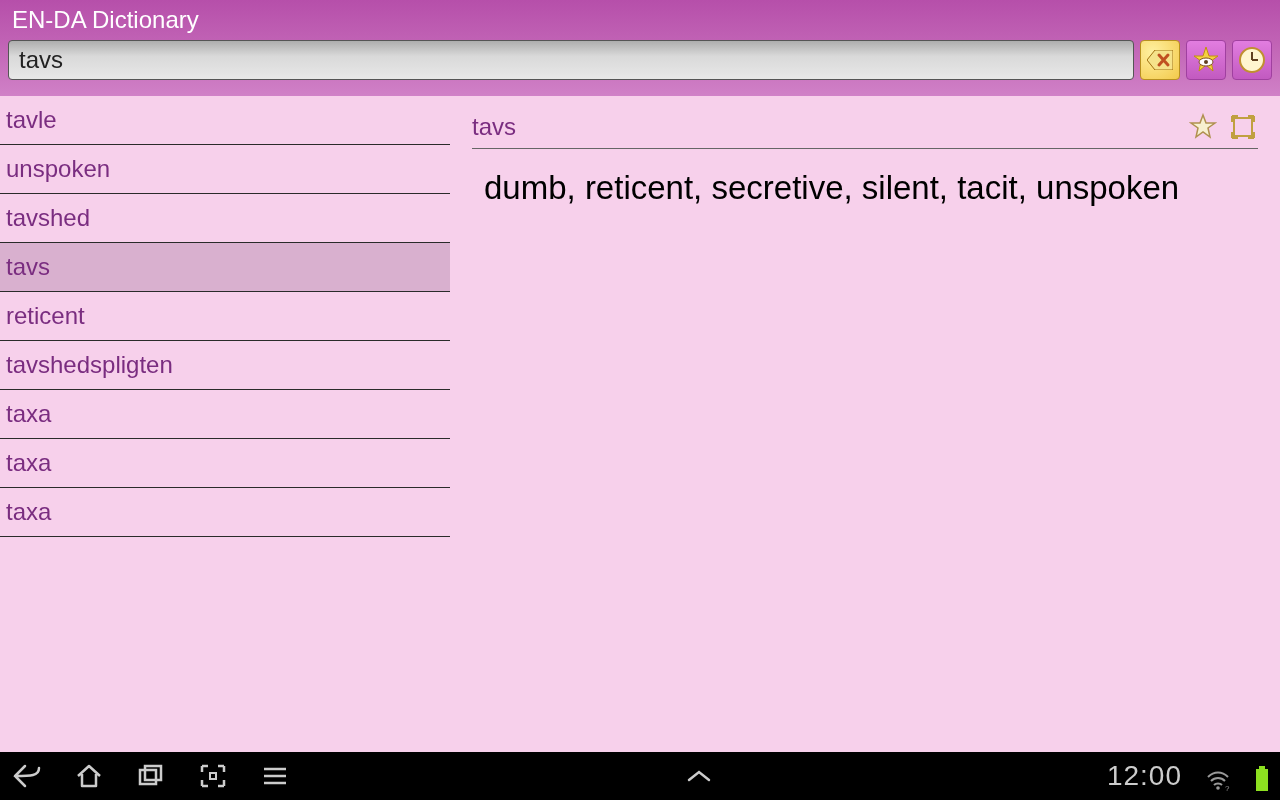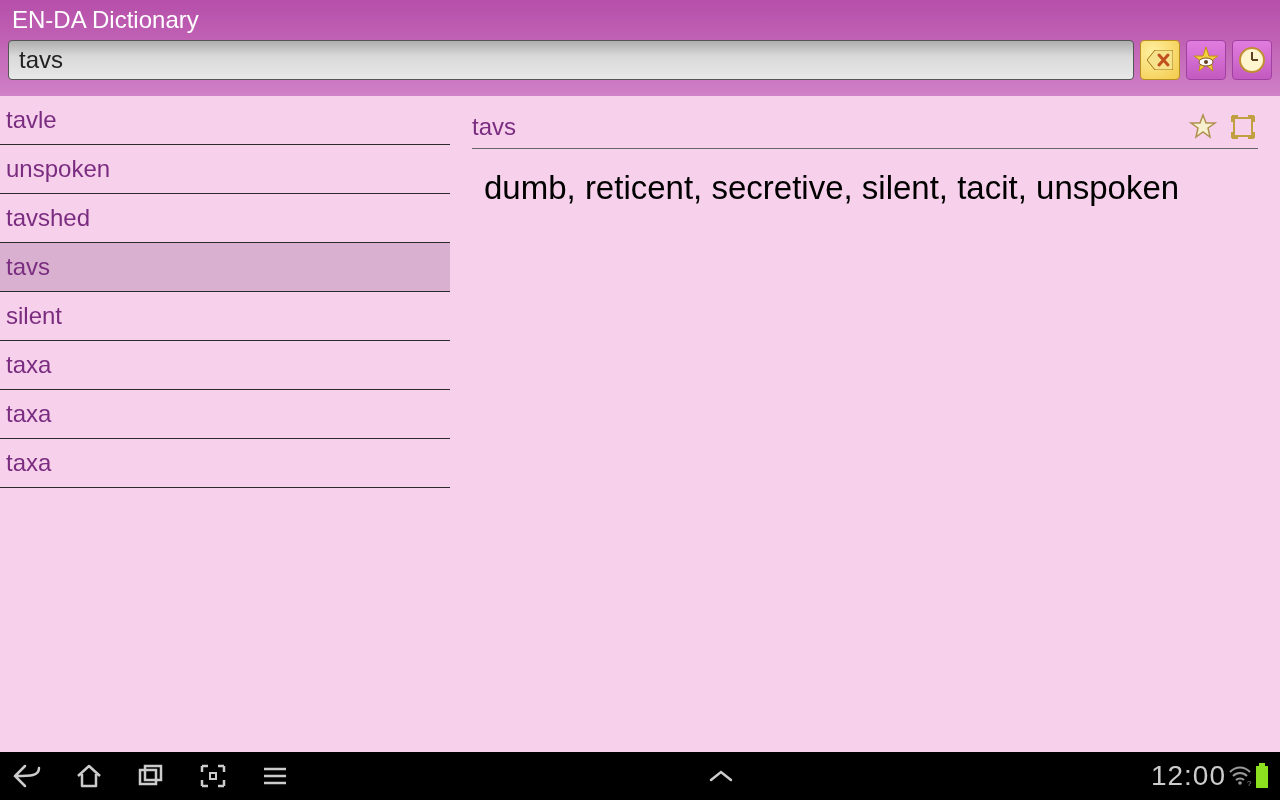--- a/index.html
+++ b/index.html
@@ -51,21 +51,21 @@
   .mini-icon { width:30px; height:30px; display:flex; align-items:center; justify-content:center; cursor:pointer;}
   .definition { font-size:33px; color:#000; padding-left: 12px;}
 
   
   .navbar {
     height: 48px; background: #000; display:flex; align-items:center; padding:0 10px; gap:28px;
     color:#ddd;
   }
   .nav-spacer { flex:1; display:flex; justify-content:center; }
   .nav-icon { width:34px; height:34px; display:flex; align-items:center; justify-content:center; cursor:pointer;}
-  .nav-right { display:flex; align-items:center; gap:2px; }
+  .nav-right { display:flex; align-items:flex-end; gap:24px; }
   .clock { color:#ccc; font-size:28px; font-weight:300; letter-spacing:1px;}
   svg { display:block; }
 </style>
 </head>
 <body>
 
 <div class="header">
   <div class="app-title">EN-DA Dictionary</div>
   <div class="search-row">
     <input class="search-input" type="text" value="tavs" style="">
@@ -97,21 +97,22 @@
     </button>
   </div>
 </div>
 
 <div class="main">
   <div class="sidebar" id="sidebar">
       <div class="word-item">tavle</div>
       <div class="word-item">unspoken</div>
       <div class="word-item">tavshed</div>
       <div class="word-item selected">tavs</div>
-      <div class="word-item">silent</div>
+      <div class="word-item">reticent</div>
+      <div class="word-item">tavshedspligten</div>
       <div class="word-item">taxa</div>
       <div class="word-item">taxa</div>
       <div class="word-item">taxa</div>
     </div>
   <div class="content">
     <div class="entry-row">
       <div class="entry-word">tavs</div>
       <div class="entry-actions">
         <div class="mini-icon">
           <span>

